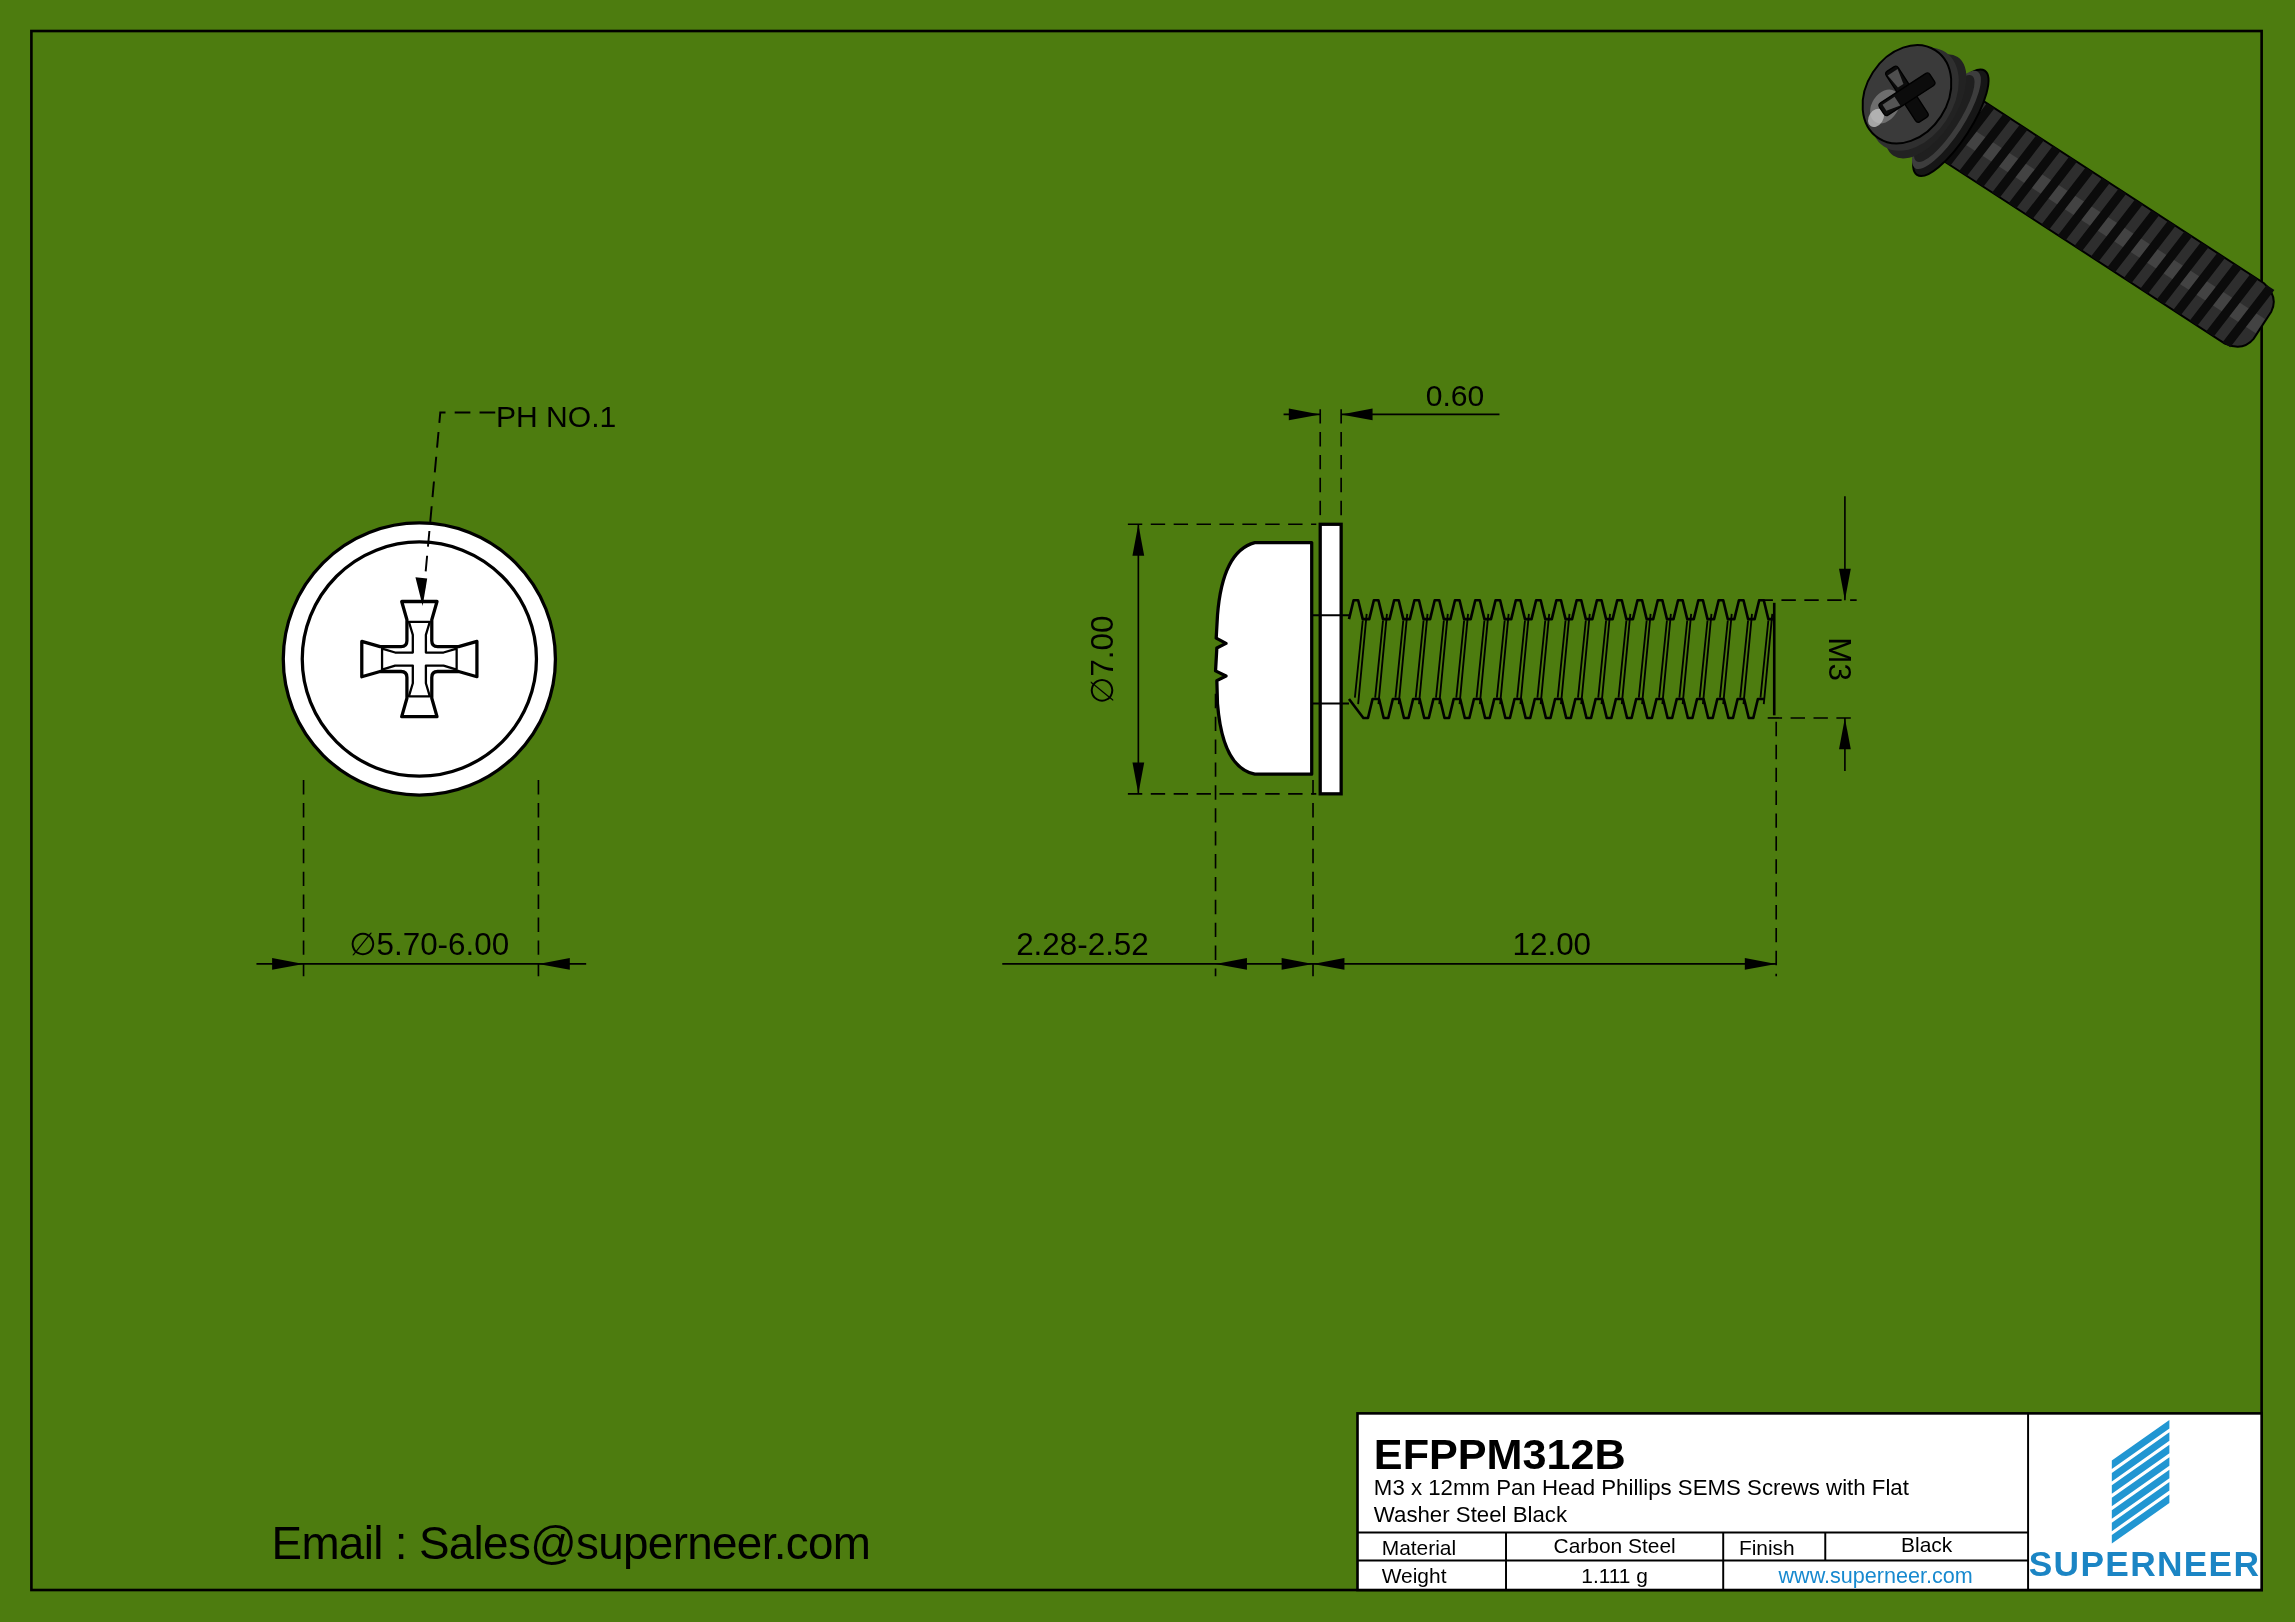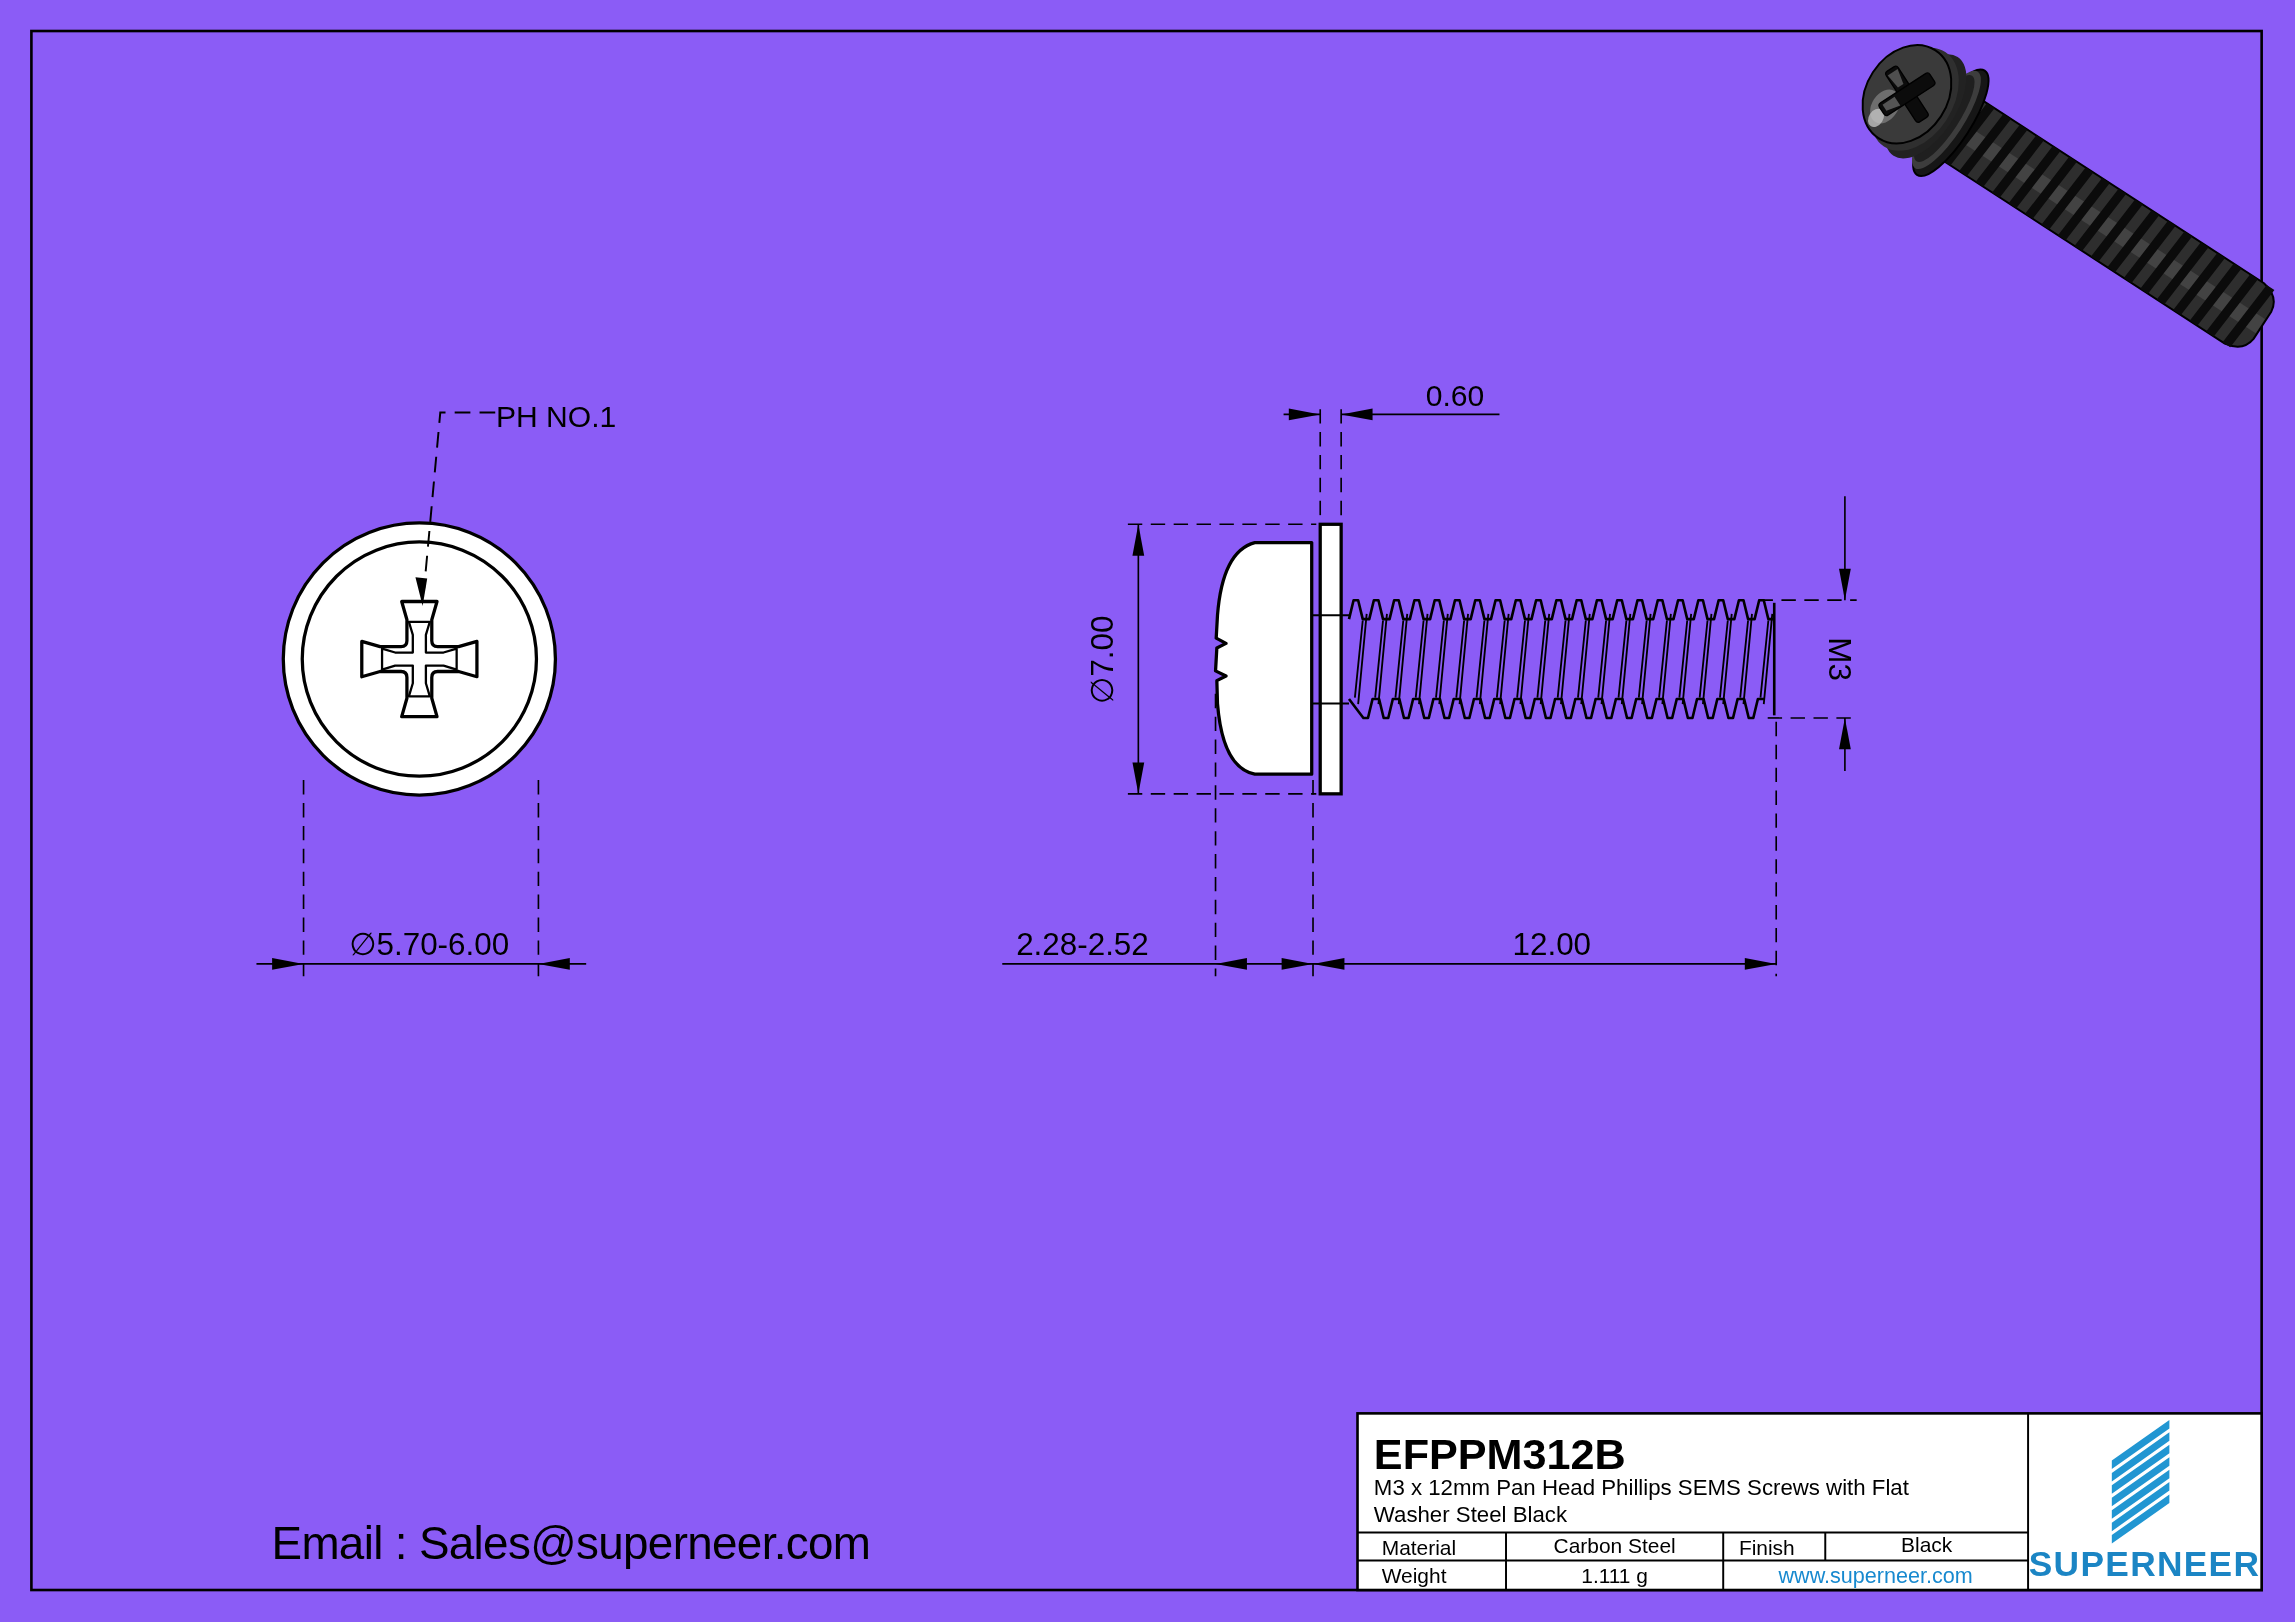--- a/index.html
+++ b/index.html
@@ -1,16 +1,16 @@
 <!DOCTYPE html>
 <html style="font-size:10.5px"><head>
 <meta charset="utf-8">
 <style>
   html,body{margin:0;padding:0;background:#e8e8e8;}
-  .page{position:relative;width:2295px;height:1623px;background:#8b5cf6;overflow:hidden;text-decoration:underline;}
+  .page{position:relative;width:2295px;height:1623px;background:#4d7c0f;overflow:hidden;text-decoration:underline;}
   svg{position:absolute;left:0;top:0;}
   text{font-family:"Liberation Sans", sans-serif;fill:#000;}
   .dimtxt{font-size:46px;}
   .dimtxt48{font-size:48px;}
   .pn{font-size:66px;font-weight:bold;}
   .desc{font-size:34px;}
   .tbl{font-size:32px;}
   .link{font-size:33px;fill:#1789cf;}
   .brand{font-size:54px;font-weight:bold;fill:#1b85c4;letter-spacing:2px;}
   .email{font-size:70px;letter-spacing:-1px;}

